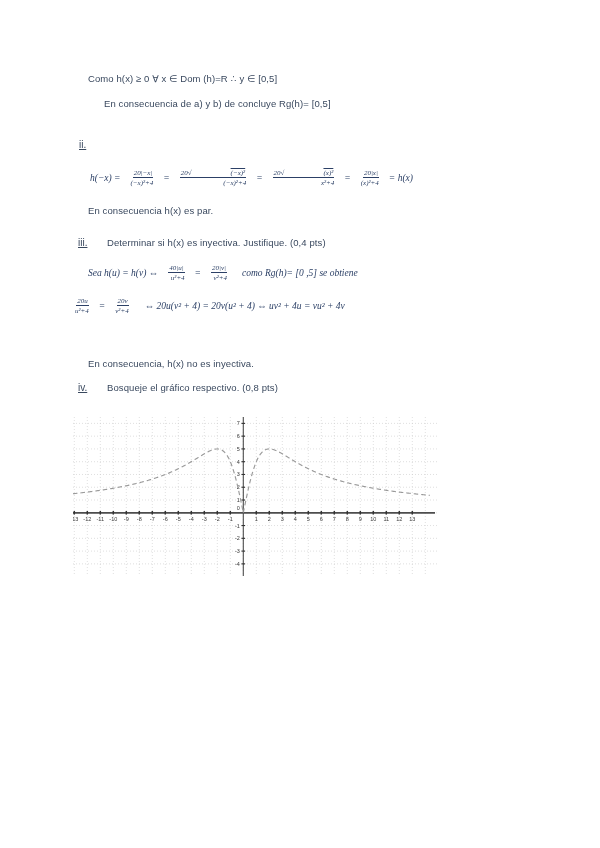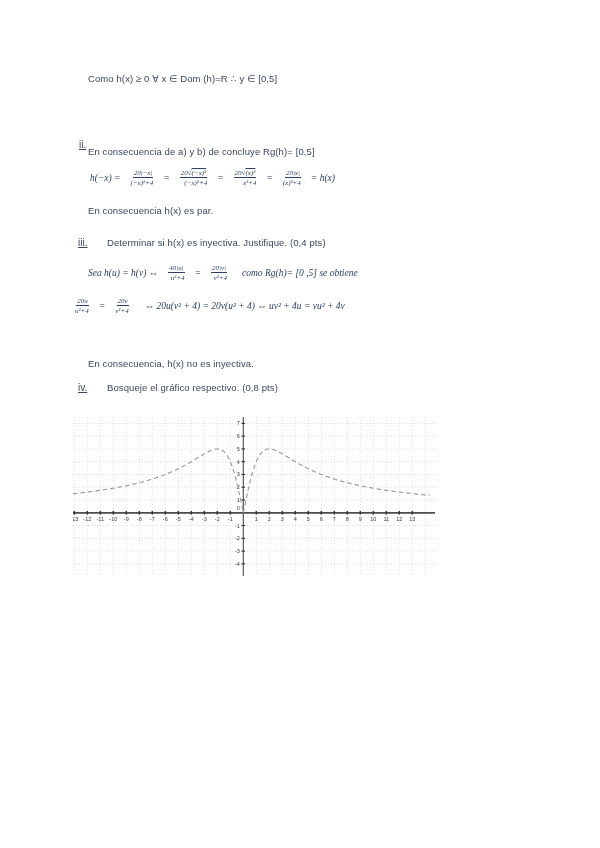--- a/index.html
+++ b/index.html
@@ -12,32 +12,32 @@
   .item-num { color:#39485e; font-size:10px;text-decoration:underline; }
   .formula {
     display:flex; align-items:center; gap:10px;
     font-family:"Liberation Serif","DejaVu Serif",serif; font-style:italic;
     color:#2c4066; font-size:9.5px;
   }
   .frac { display:inline-flex; flex-direction:column; align-items:flex-end;
           font-size:7px; line-height:1.2; }
   .frac .num { border-bottom:0.8px solid currentColor; padding:0 1px; }
   .frac .den { padding-top:0.5px; }
-  .rad { text-decoration:overline; }
+  .rad { text-decoration:overline;margin-left:39px; }
   .graph-box { position:absolute; left:73px; top:417px; width:364px; height:159px; }
   svg text { font-family:"Liberation Sans","DejaVu Sans",sans-serif; }
 </style>
 </head>
 <body>
 
 <div class="page">
 
   <div class="line body-text" style="left:88px; top:73px;">Como h(x) ≥ 0 ∀ x ∈ Dom (h)=R ∴ y ∈ [0,5]</div>
 
-  <div class="line body-text" style="left:88px; top:98px;margin-top:48px;">En consecuencia de a) y b) de concluye Rg(h)= [0,5]</div>
+  <div class="line body-text" style="left:104px; top:98px;">En consecuencia de a) y b) de concluye Rg(h)= [0,5]</div>
 
   <div class="line item-num" style="left:79px; top:139px;">ii.</div>
 
   <div class="line formula" style="left:90px; top:169px;">
     <span>h(−x) =</span>
     <span class="frac">
       <span class="num">20|−x|</span>
       <span class="den">(−x)²+4</span>
     </span>
     <span>=</span>

